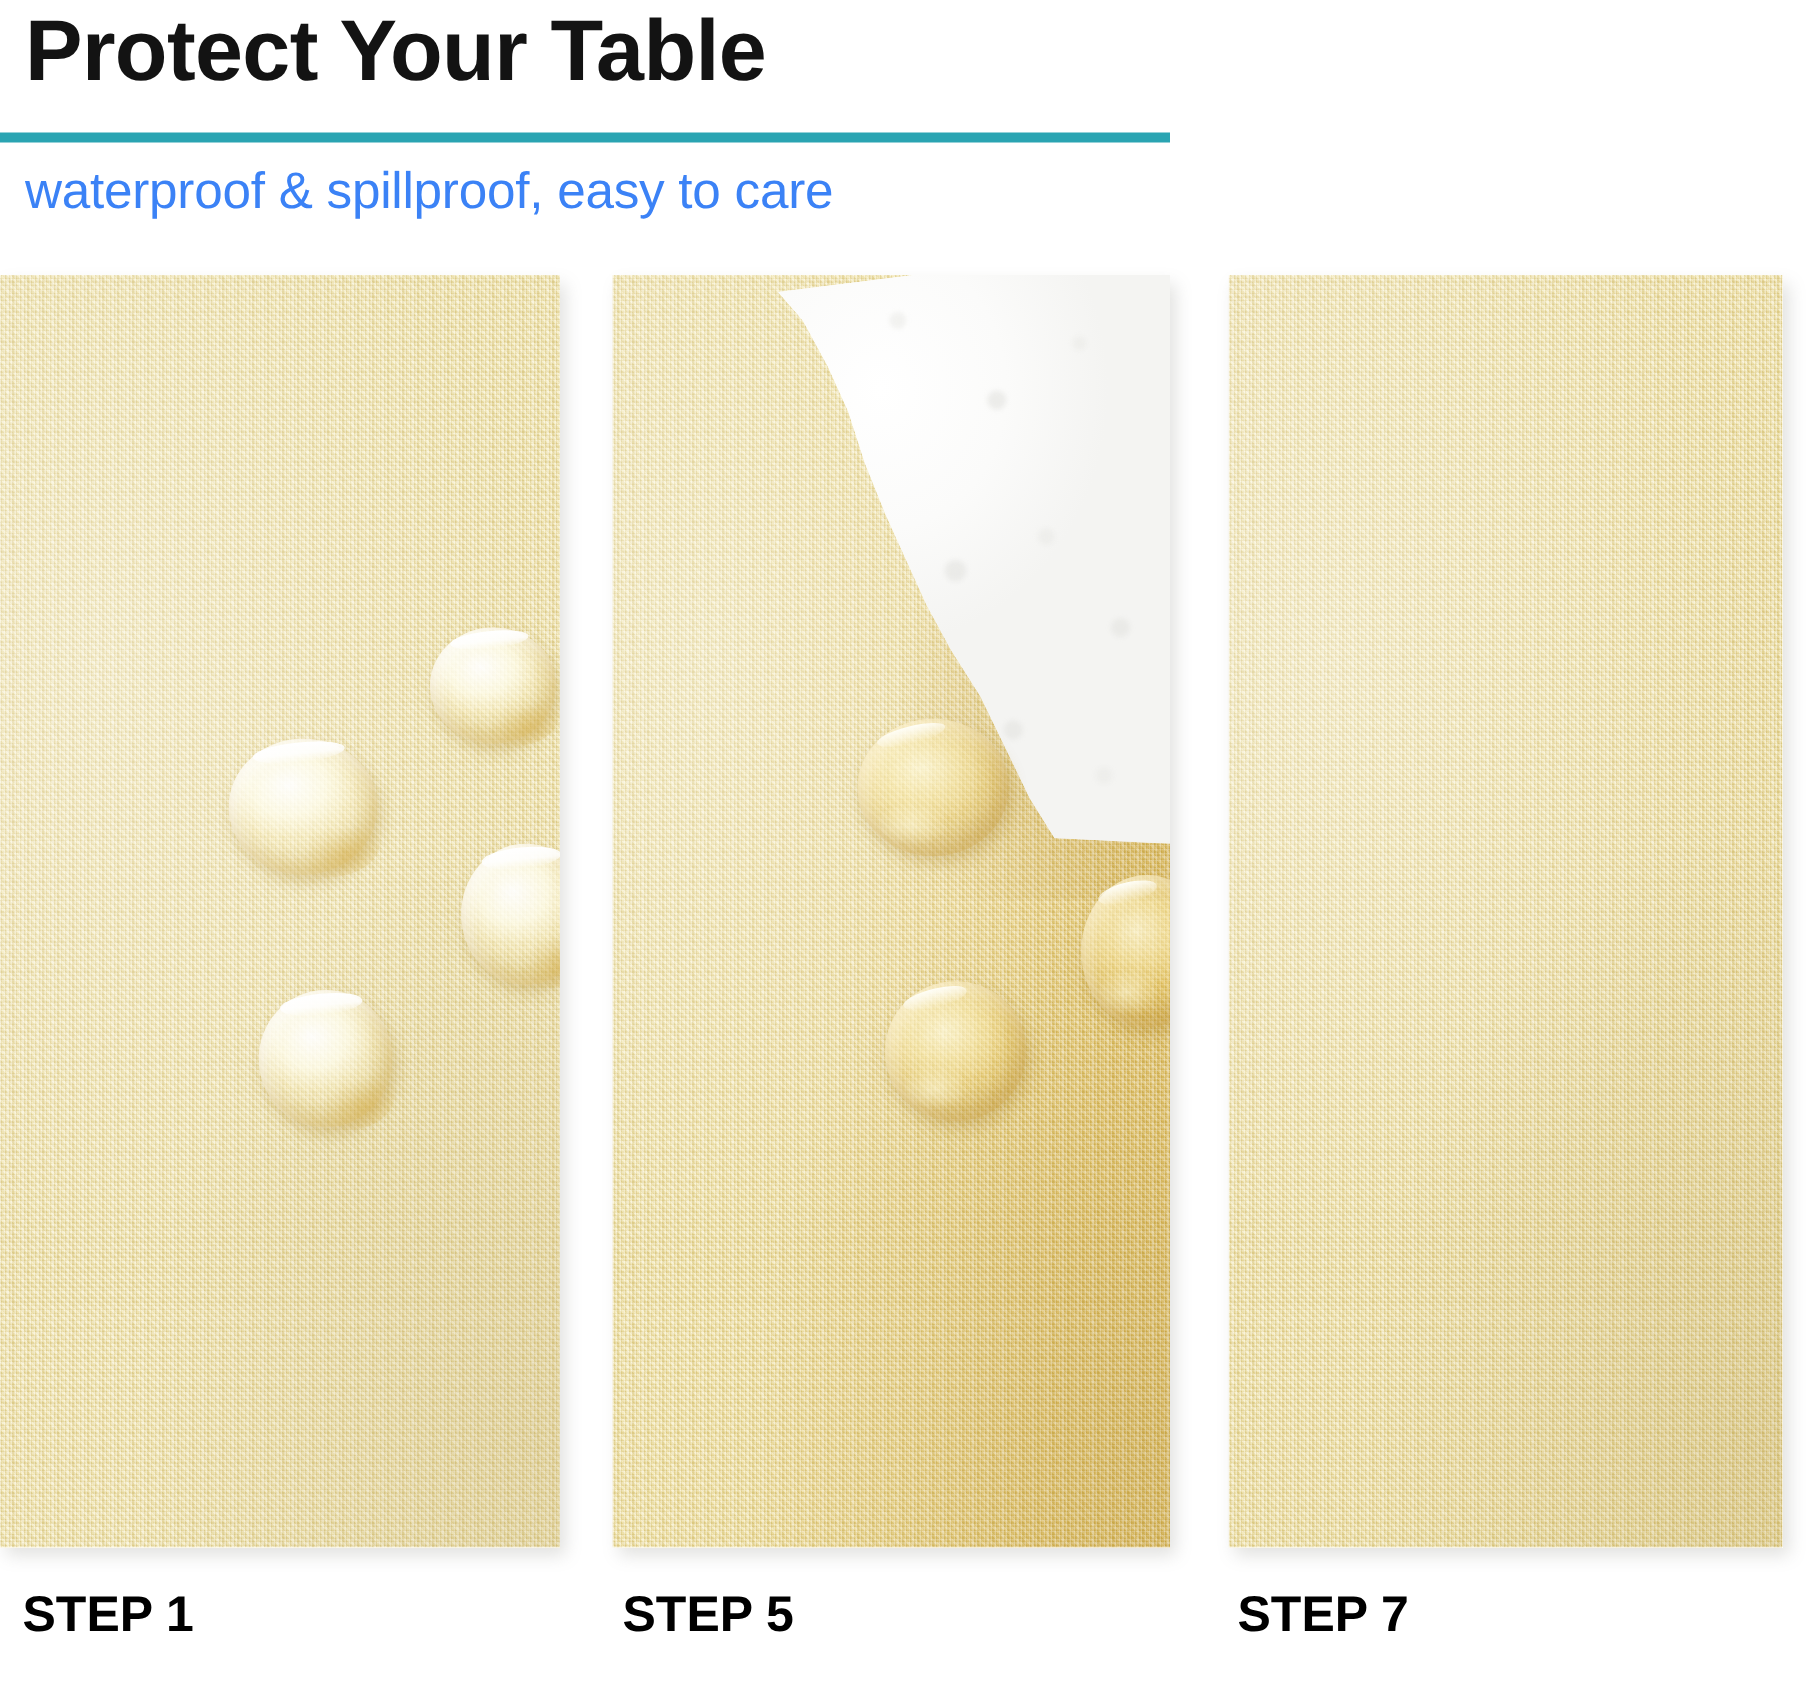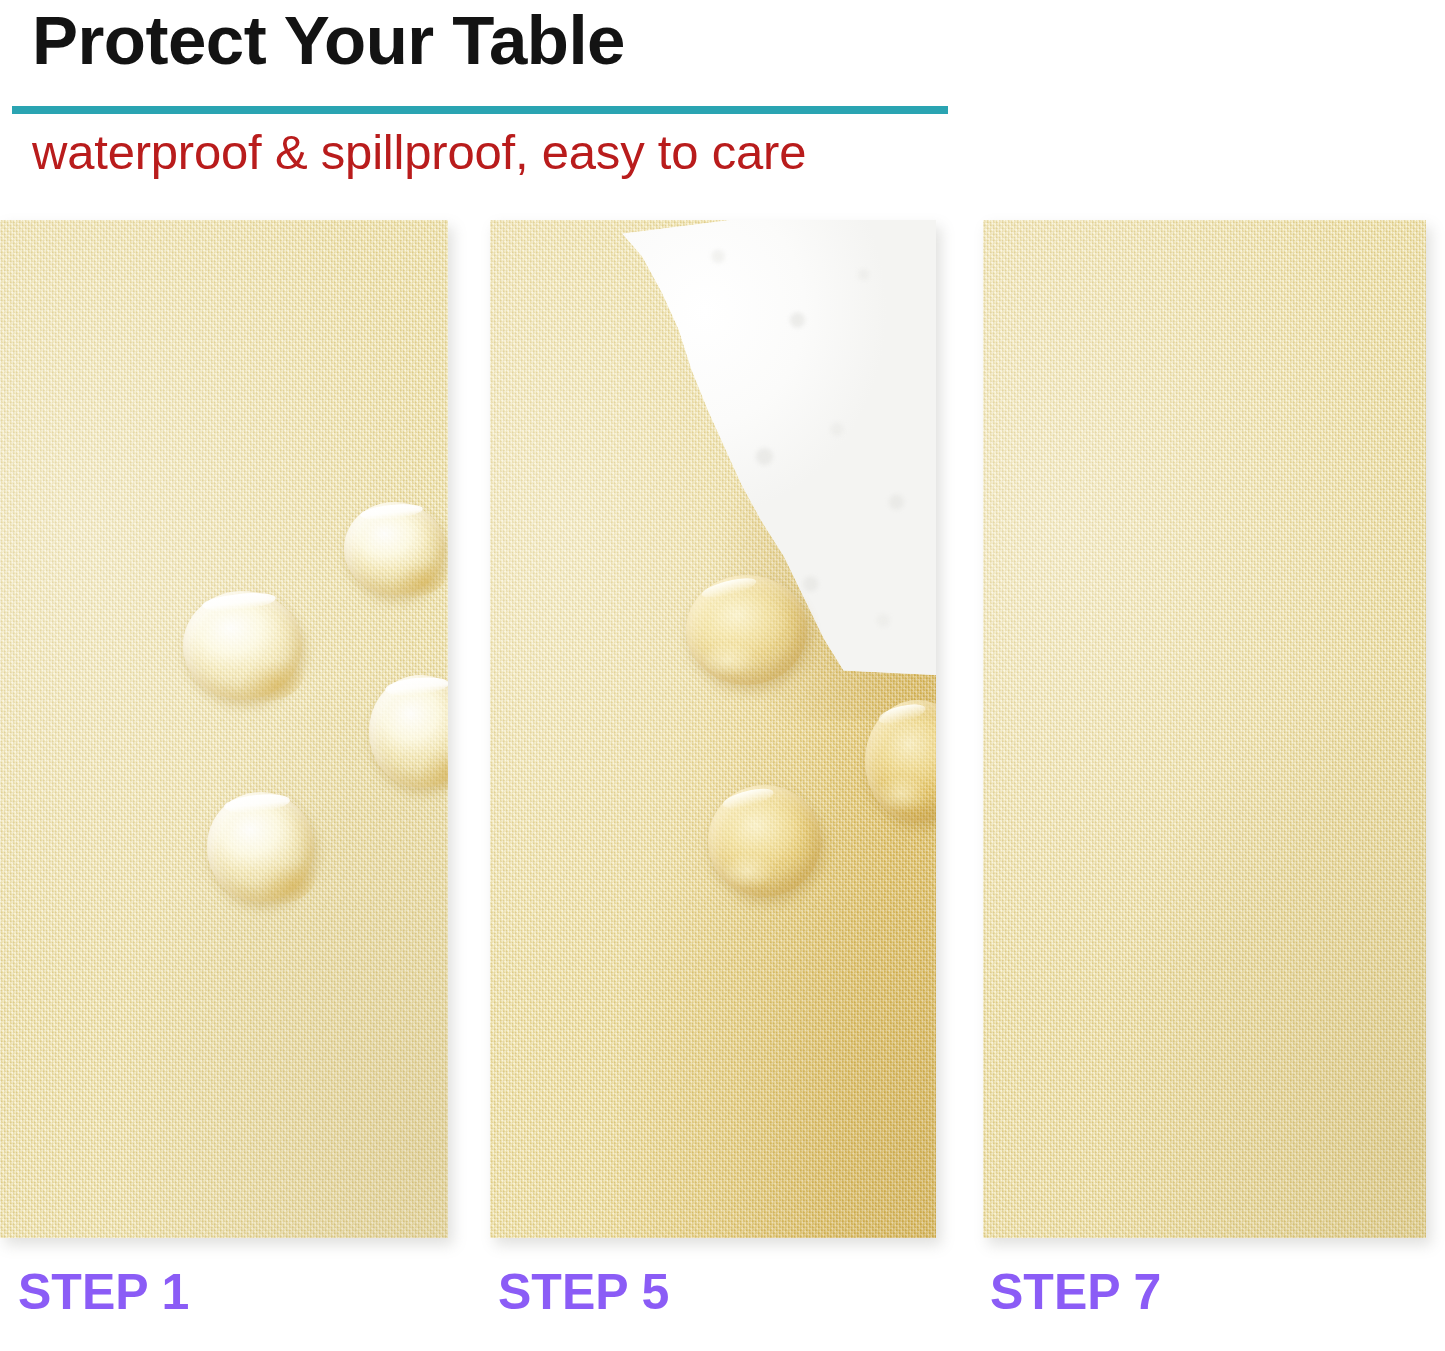--- a/index.html
+++ b/index.html
@@ -4,40 +4,40 @@
 <style>
   html,body{margin:0;padding:0;}
   body{
     width:1445px;height:1351px;
     background:#ffffff;
     font-family:"Liberation Sans","DejaVu Sans",sans-serif;
     overflow:hidden;position:relative;
   }
 
   
-  .header{position:absolute;left:12px;top:0;width:1291px;height:215px;}
+  .header{position:absolute;left:0;top:0;width:1291px;height:215px;}
 
   .title{
     position:absolute;left:20px;top:-2px;
     font-size:69px;line-height:85px;
     font-weight:bold;color:#131313;
     letter-spacing:-0.5px;
     white-space:nowrap;
   }
 
   .rule{
     position:absolute;left:0px;top:106px;
     width:936px;height:8px;
     background:#2aa4b2;
   }
 
   .subtitle{
     position:absolute;left:20px;top:126px;
-    font-size:49px;line-height:52px;
-    font-weight:normal;color:#b91c1c;
+    font-size:41px;line-height:52px;
+    font-weight:normal;color:#3b82f6;
     letter-spacing:-0.2px;
     white-space:nowrap;
   }
 
   
   .strip{position:absolute;left:0;top:220px;width:1445px;height:1020px;}
 
   .panel{
     position:absolute;top:0;height:1018px;
     overflow:hidden;
@@ -183,22 +183,22 @@
   
   .towel-shade{
     position:absolute;right:0;top:0;width:350px;height:500px;
     background:radial-gradient(70% 60% at 88% 70%, rgba(150,104,18,0.22) 0%, rgba(150,104,18,0.0) 72%);
   }
 
   
   .steps{position:absolute;left:0;top:1262px;width:1445px;height:80px;}
   .step{
     position:absolute;top:0;
-    font-size:50px;line-height:60px;
-    font-weight:bold;color:#8b5cf6;
+    font-size:40px;line-height:60px;
+    font-weight:bold;color:#000000;
     letter-spacing:0px;white-space:nowrap;
   }
   .step-1{left:18px;}
   .step-2{left:498px;}
   .step-3{left:990px;}
 </style>
 </head>
 <body>
 
 <div class="header">

